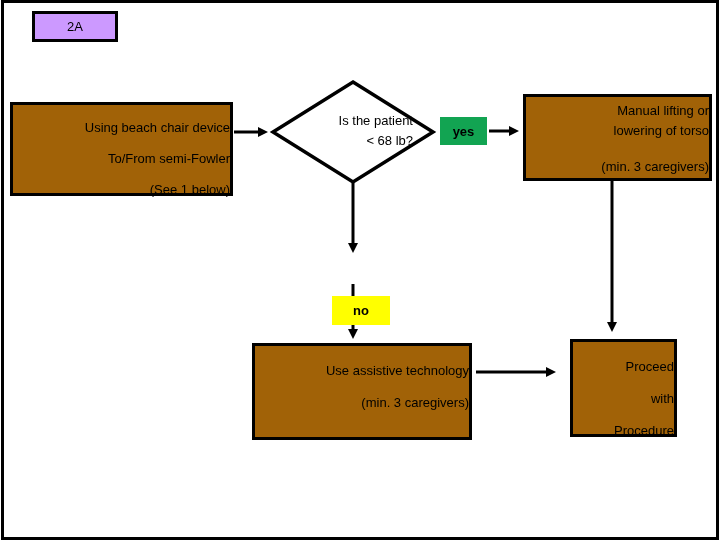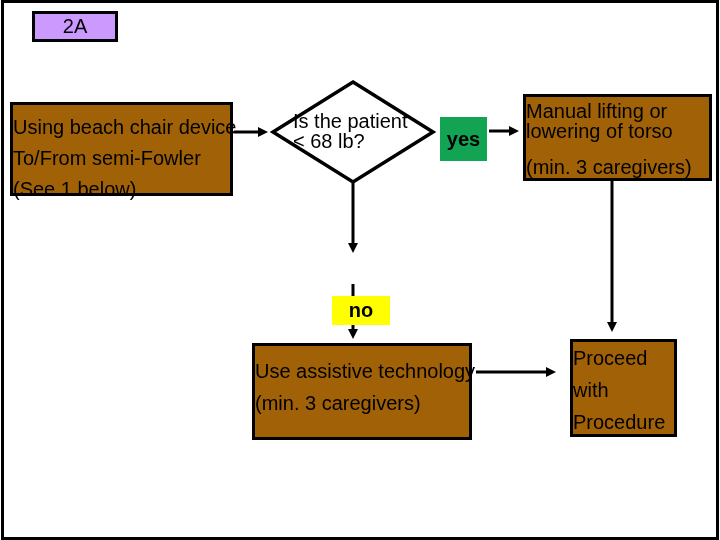--- a/index.html
+++ b/index.html
@@ -22,51 +22,51 @@
   }
   .connectors {
     position: absolute; left: 0; top: 0;
     width: 720px; height: 540px;
     z-index: 1;
   }
   .node {
     position: absolute;
     z-index: 2;
     box-sizing: border-box;
-    text-align: left;
+    text-align: right;
     color: #000;
-    font-size: 20px;
+    font-size: 13px;
   }
   .tag {
     left: 32px; top: 11px; width: 86px; height: 31px;
     background: #CC99FF;
     border: 3px solid #000;
     display: flex; align-items: center; justify-content: center;
   }
   .box { background: #a16207; border: 3px solid #000; }
   .box .line { white-space: nowrap; }
   .start-box { left: 10px; top: 102px; width: 223px; height: 94px; padding-top: 7px; }
   .start-box .line { line-height: 31px; }
   .manual-box { left: 523px; top: 94px; width: 189px; height: 87px; padding-top: 4px; }
   .manual-box .line { line-height: 20px; }
   .manual-box .line3 { margin-top: 16px; }
   .assistive-box { left: 252px; top: 343px; width: 220px; height: 97px; padding-top: 9px; }
   .assistive-box .line { line-height: 32px; }
-  .proceed-box { left: 570px; top: 339px; width: 107px; height: 98px; }
+  .proceed-box { left: 570px; top: 339px; width: 107px; height: 98px; padding-top: 9px; }
   .proceed-box .line { line-height: 32px; }
   .decision-text {
     left: 293px; top: 111px; width: 120px; height: 42px;
     line-height: 20px;
     z-index: 2;
   }
   .branch-label {
     display: flex; align-items: center; justify-content: center;
     font-weight: 700;
   }
-  .yes-label { left: 440px; top: 117px; width: 47px; height: 44px; background: #12A452; }
+  .yes-label { left: 440px; top: 117px; width: 47px; height: 28px; background: #12A452; }
   .no-label  { left: 332px; top: 255px; width: 58px; height: 29px; background: #FFFF00; margin-top: 41px; }
 </style>
 </head>
 <body>
 
 <div class="page">
 
   <div class="frame"></div>
 
   <svg class="connectors" viewBox="0 0 720 540" xmlns="http://www.w3.org/2000/svg">

